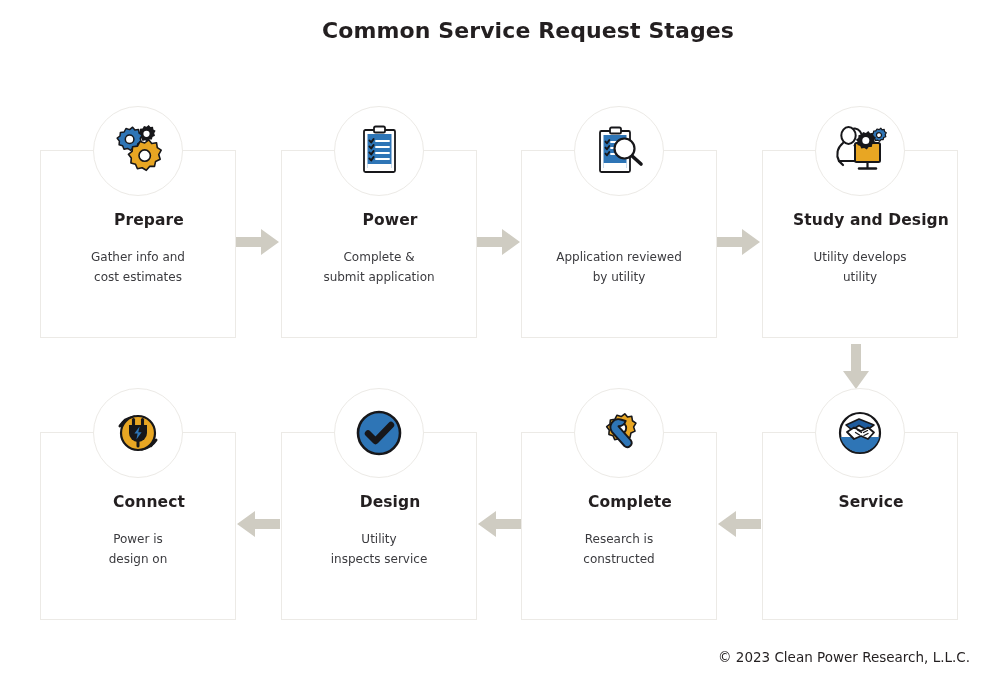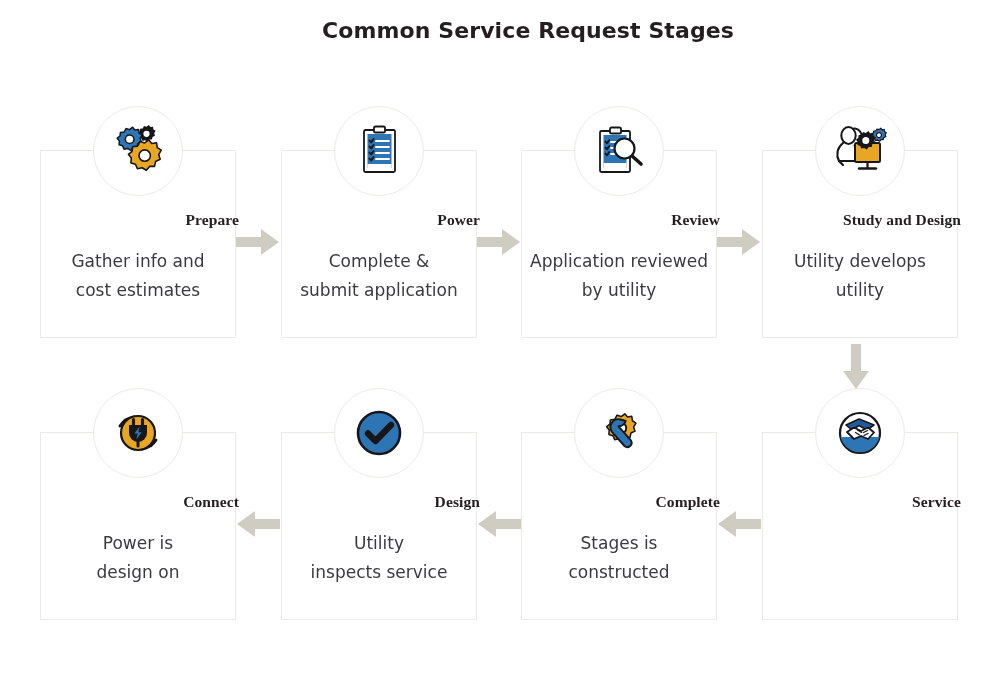--- a/index.html
+++ b/index.html
@@ -68,36 +68,35 @@
     align-items: center;
     justify-content: center;
     z-index: 4;
   }
   .icon-circle svg { display: block; }
 
   
   .card-label {
     position: absolute;
     top: 60px;
-    left: 4px;
+    left: 11px;
     width: 100%;
-    text-align: right;
+    text-align: center;
     font-size: 15.5px;
     font-weight: bold;
     color: #231f20;
     letter-spacing: 0.1px;
-    font-family: Liberation Serif, serif;
   }
   .card-desc {
     position: absolute;
     top: 96px;
     left: 0;
     width: 100%;
     text-align: center;
-    font-size: 17px;
+    font-size: 12px;
     line-height: 1.68;
     color: #3b3b3f;
     white-space: pre-line;
   }
 
   
   .arrow {
     position: absolute;
     z-index: 2;
   }
@@ -208,21 +207,20 @@
         <g stroke="#17171A" stroke-width="1.9" fill="none" stroke-linecap="round" stroke-linejoin="round">
           <polyline points="15.5,19.6 17,21.3 19.3,18"></polyline>
           <polyline points="15.5,25.6 17,27.3 19.3,24"></polyline>
           <polyline points="15.5,31.6 17,33.3 19.3,30"></polyline>
         </g>
         <rect x="13.5" y="41" width="23" height="5" fill="#FFFFFF"></rect>
         <line x1="41" y1="33" x2="51" y2="42" stroke="#17171A" stroke-width="3.6" stroke-linecap="round"></line>
         <circle cx="34.5" cy="26.5" r="10" fill="#FFFFFF" stroke="#17171A" stroke-width="2.2"></circle>
       </svg>
     </div>
-    <div class="card-label">Review</div>
     <div class="card-desc">Application reviewed
 by utility</div>
   </div>
 
   <div class="arrow h3">
     <svg width="44" height="28" viewBox="0 0 44 28">
       <path d="M0,9 L25,9 L25,1 L43,14 L25,27 L25,19 L0,19 Z" fill="#CFCCC2"></path>
     </svg>
   </div>
 
@@ -296,21 +294,21 @@
           <path d="M0,-18 L5.1,-16.4 L9.5,-19.8 L12.8,-15.8 L18,-16.7 L18.8,-11.3 L23.1,-8.5 L20.3,-3.7 L22,1.4 L17,3.7 L15.8,9.2 L10.5,9.2 L6.9,13.4 L2.3,10.7 L-2.8,11.8 L-4.9,6.9 L-9.9,5.4 L-9.5,0.1 L-12.6,-4 L-8.6,-7.2 L-8.1,-12.3 L-2.7,-13 Z" transform="scale(0.82)" fill="#E8A623" stroke="#17171A" stroke-width="1.9" stroke-linejoin="round"></path>
           <circle cx="3.6" cy="-1.9" r="5.6" fill="#FFFFFF" stroke="#17171A" stroke-width="1.9"></circle>
         </g>
 
         <g>
           <path d="M29.5,14.5 a8,8 0 0,0 -8.6,12.3 L33.5,41 a4.3,4.3 0 0,0 6.4,-5.6 L27.5,21.3 a8,8 0 0,0 7.2,-5.3 Z" fill="#2E75B6" stroke="#17171A" stroke-width="1.9" stroke-linejoin="round"></path>
         </g>
       </svg>
     </div>
     <div class="card-label">Complete</div>
-    <div class="card-desc">Stages is
+    <div class="card-desc">Research is
 constructed</div>
   </div>
 
   <div class="arrow hb2">
     <svg width="44" height="28" viewBox="0 0 44 28">
       <path d="M44,9 L19,9 L19,1 L1,14 L19,27 L19,19 L44,19 Z" fill="#CFCCC2"></path>
     </svg>
   </div>
 
   <div class="card row2 col2">
@@ -352,14 +350,15 @@
         <path d="M27,32 L27,40" stroke="#17171A" stroke-width="3" stroke-linecap="round"></path>
 
         <path d="M28.6,20.5 L23.4,27.6 L26.6,27.6 L25.4,33.5 L30.6,26.2 L27.3,26.2 Z" fill="#2E75B6"></path>
       </svg>
     </div>
     <div class="card-label">Connect</div>
     <div class="card-desc">Power is
 design on</div>
   </div>
 
+  <div class="footer-note">© 2023 Clean Power Research, L.L.C.</div>
 
 </div>
 
 </body></html>

